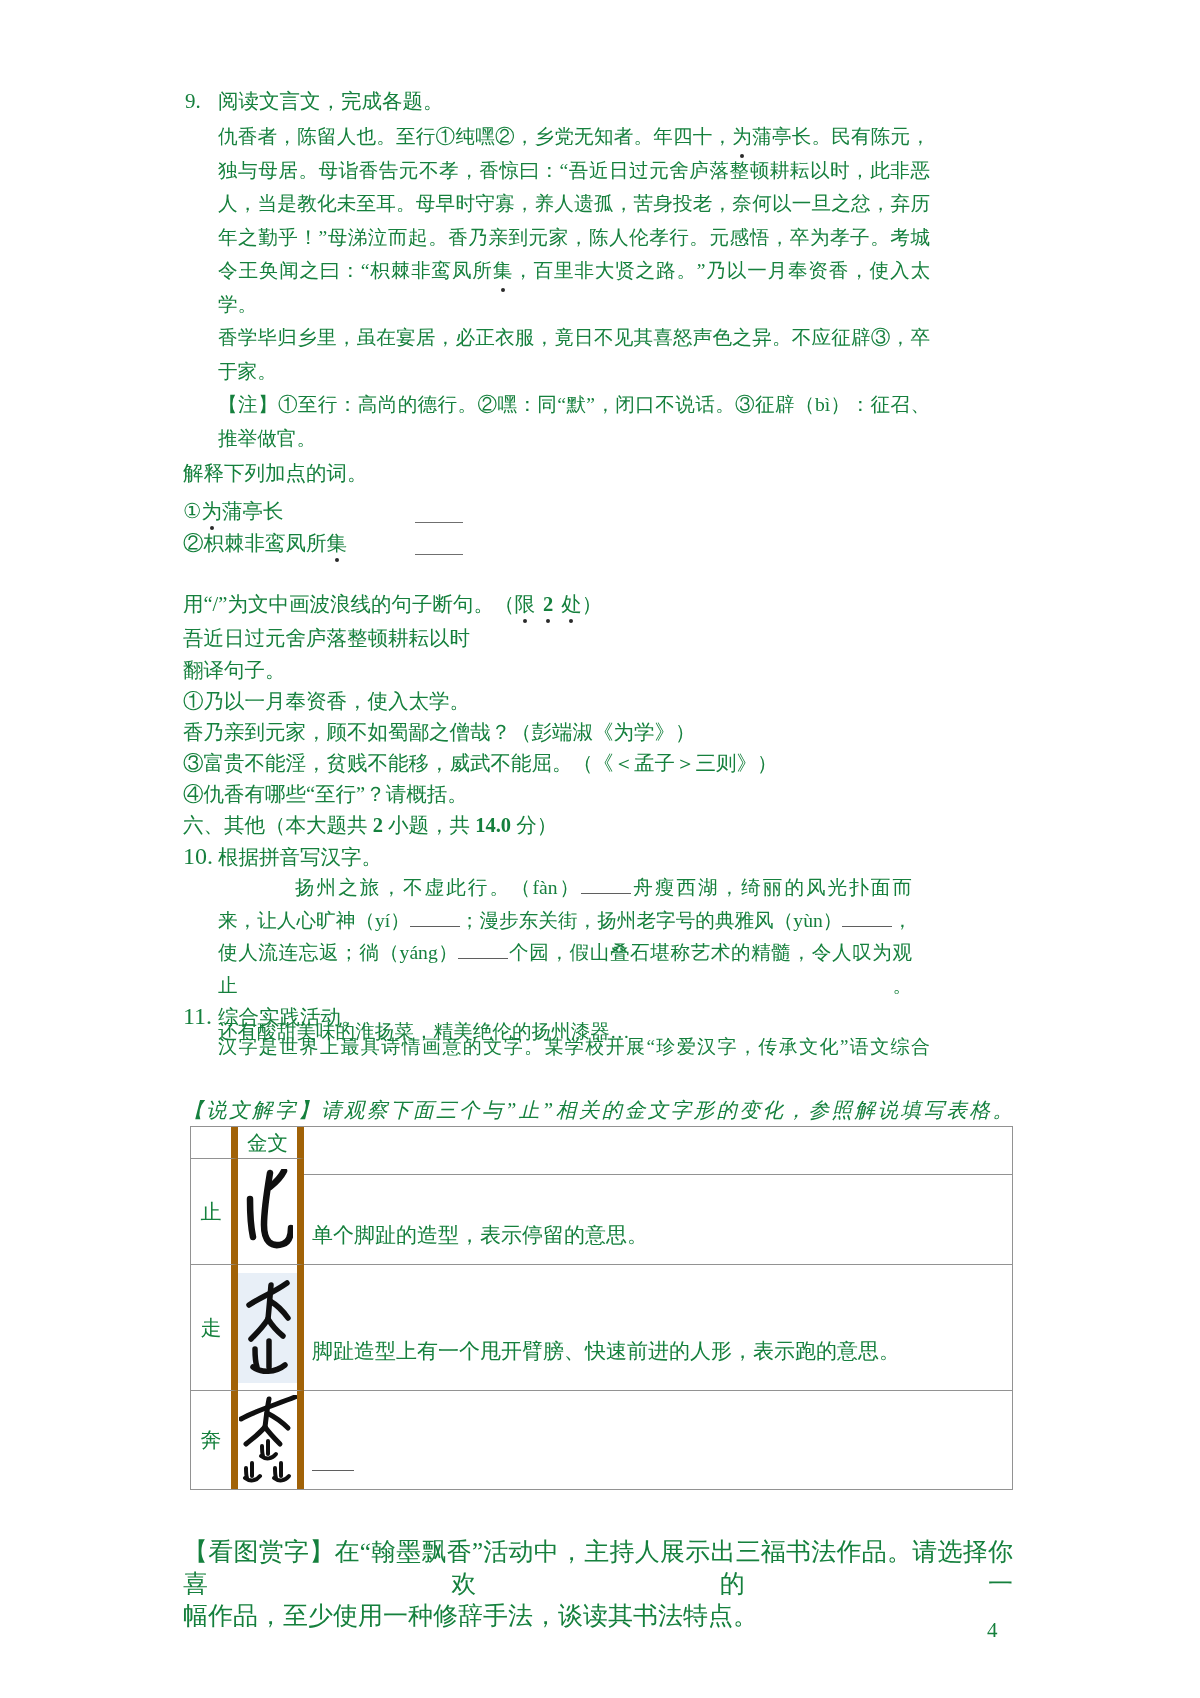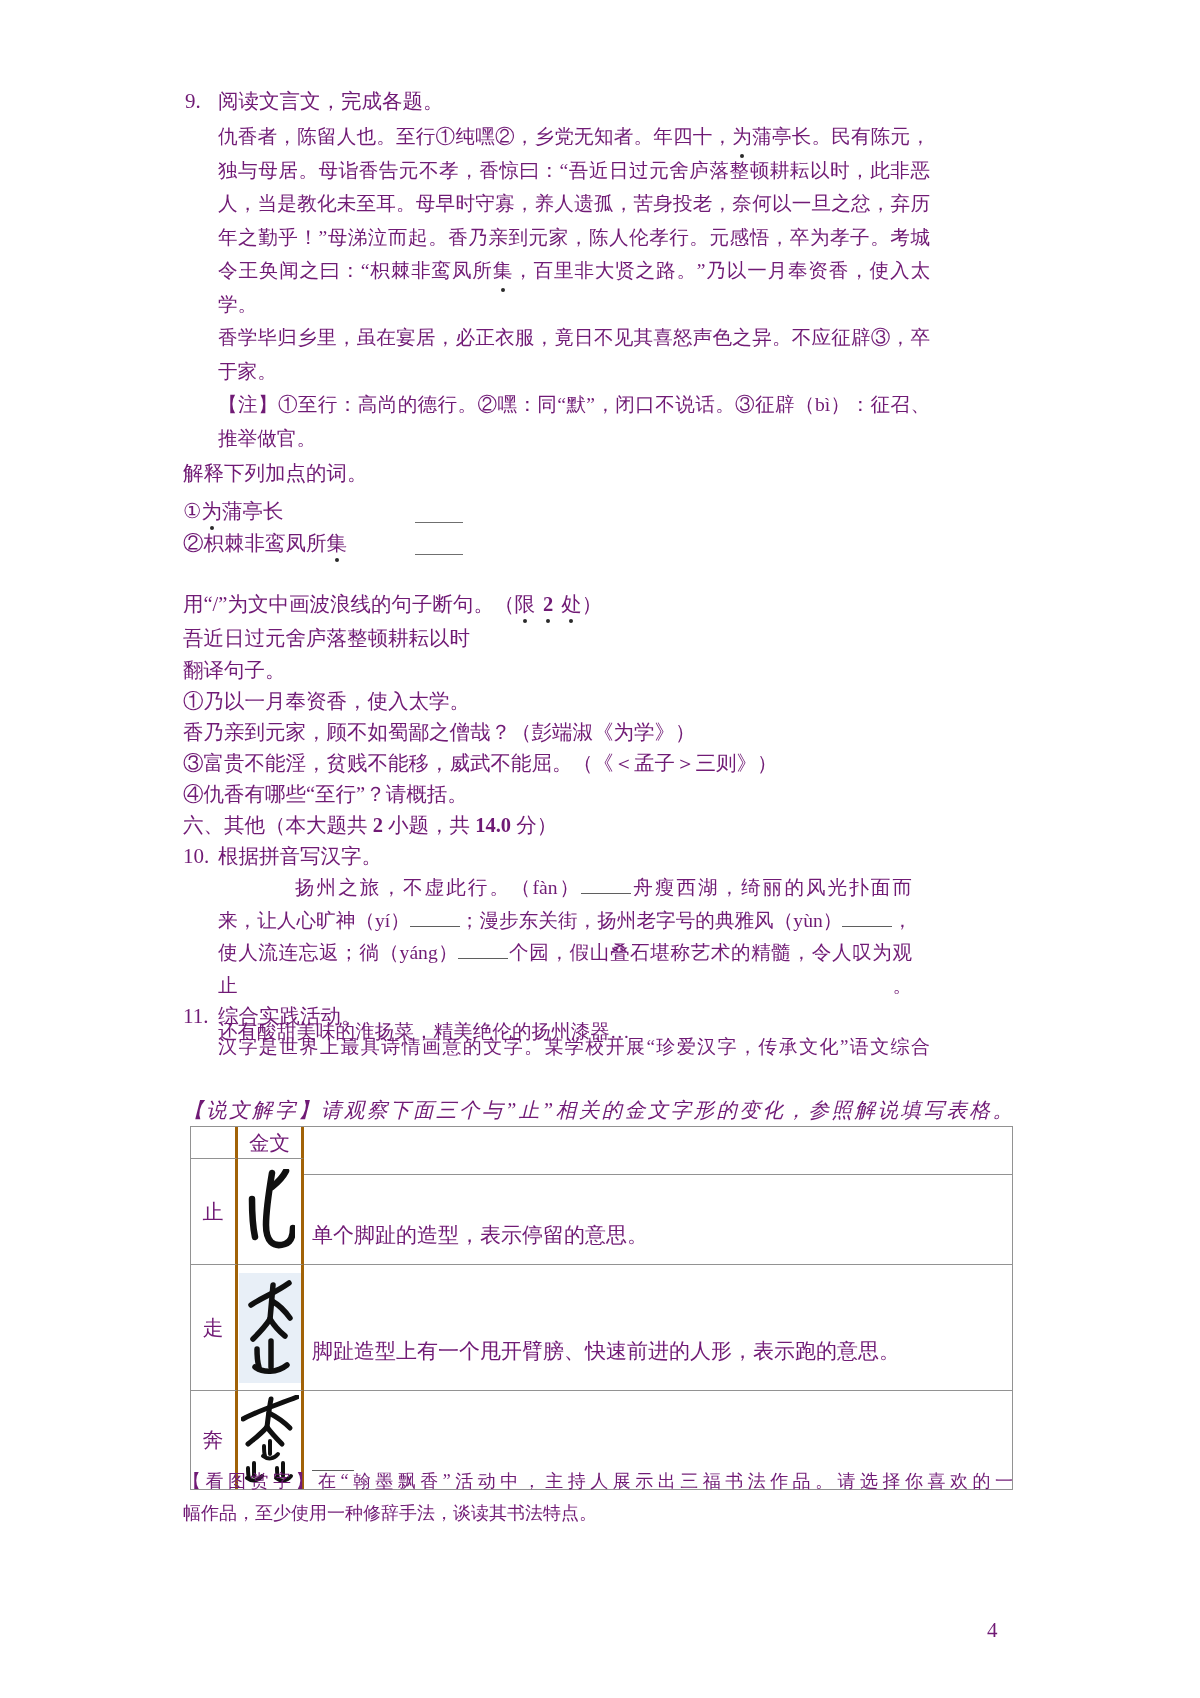--- a/index.html
+++ b/index.html
@@ -1,37 +1,37 @@
 <!DOCTYPE html>
 <html><head>
 <meta charset="utf-8">
 <style>
   html,body{margin:0;padding:0;background:#ffffff;}
   .page{position:relative;width:1200px;height:1698px;background:#fff;
-        font-family:"Liberation Serif","DejaVu Serif",serif;color:#701a75;overflow:hidden;}
+        font-family:"Liberation Serif","DejaVu Serif",serif;color:#15803d;overflow:hidden;}
   .abs{position:absolute;}
   .ln{white-space:nowrap;font-size:20.5px;line-height:30px;}
   .jf{text-align:justify;text-align-last:justify;white-space:normal;}
   .lf{text-align:left;text-align-last:left;}
   .passage{font-size:19.6px;line-height:33.5px;}
   .passage div{height:33.5px;}
   .qnum{display:inline-block;width:33px;font-size:21px;}
-  .qnum10{display:inline-block;width:35px;font-size:21px;}
+  .qnum10{display:inline-block;width:35px;font-size:24px;}
   .du{position:relative;display:inline-block;}
   .du::after{content:"";position:absolute;left:50%;margin-left:-2px;bottom:-4px;
              width:4px;height:4px;border-radius:50%;background:#2a2a2a;}
   .gap{margin-left:8px;}
   .b{font-weight:bold;}
   .subblank{position:absolute;left:232px;top:26px;width:48px;border-bottom:1.2px solid #6f6f6f;}
   .bl{display:inline-block;width:50px;height:14px;border-bottom:1.2px solid #5f5f5f;}
   .tbl{position:absolute;left:190px;top:1126px;width:823px;
        border:1px solid #929292;display:grid;
        grid-template-columns:47px 66px 1fr;
        grid-template-rows:32px 106px 126px 98px;box-sizing:border-box;}
-  .tc{border-right:3px solid #a16207;border-bottom:1px solid #929292;
+  .tc{border-right:7px solid #a16207;border-bottom:1px solid #929292;
       display:flex;align-items:center;justify-content:center;
       font-size:21px;overflow:hidden;}
   .tc.nr{border-right:none;margin-top:47px;}
   .tc.nb{border-bottom:none;}
   .tc.desc{justify-content:flex-start;padding-left:8px;}
   .tc.hdr{font-size:20.5px;}
   .glyph{display:flex;align-items:center;justify-content:center;}
   .glyph.zoubg{background:#e8eff7;padding:4px 8px;}
   .glyph svg{display:block;}
   .gstroke{fill:none;stroke:#101010;stroke-linecap:round;stroke-linejoin:round;}
@@ -167,20 +167,20 @@
             <path class="gstroke" stroke-width="4" d="M1 15 C6 19 12 18 16 13"></path>
           </g>
         </svg>
       </span>
     </div>
     <div class="tc desc nr nb">
       <span class="bl" style="width:42px;"></span>
     </div>
   </div>
 
-  <div class="abs" style="left:183px;top:1465px;width:830px;font-size:18px;line-height:32px;">
+  <div class="abs" style="left:183px;top:1536px;width:830px;font-size:25px;line-height:32px;">
     <div class="jf">【看图赏字】在“翰墨飘香”活动中，主持人展示出三福书法作品。请选择你喜欢的一</div>
     <div class="lf">幅作品，至少使用一种修辞手法，谈读其书法特点。</div>
   </div>
 
   <div class="abs pagenum" style="left:987px;top:1618px;">4</div>
 
 </div>
 
 </body></html>

